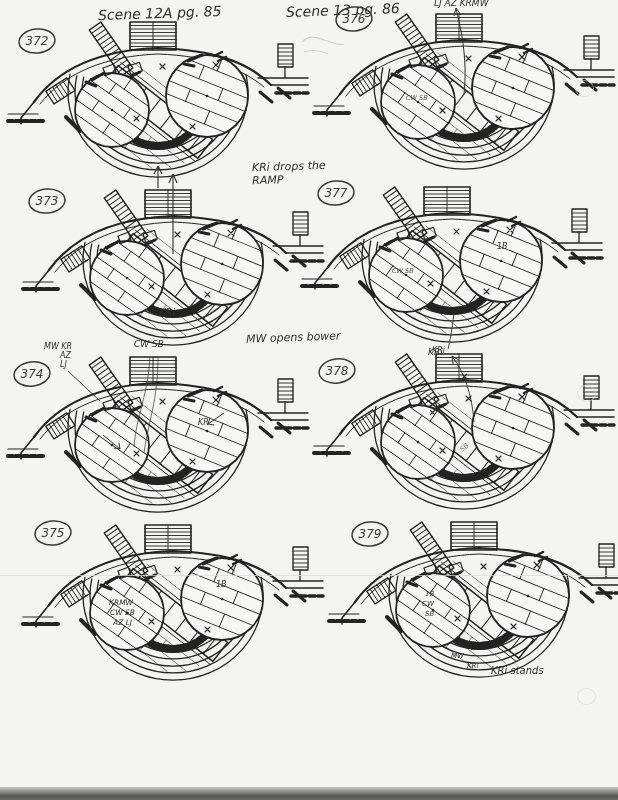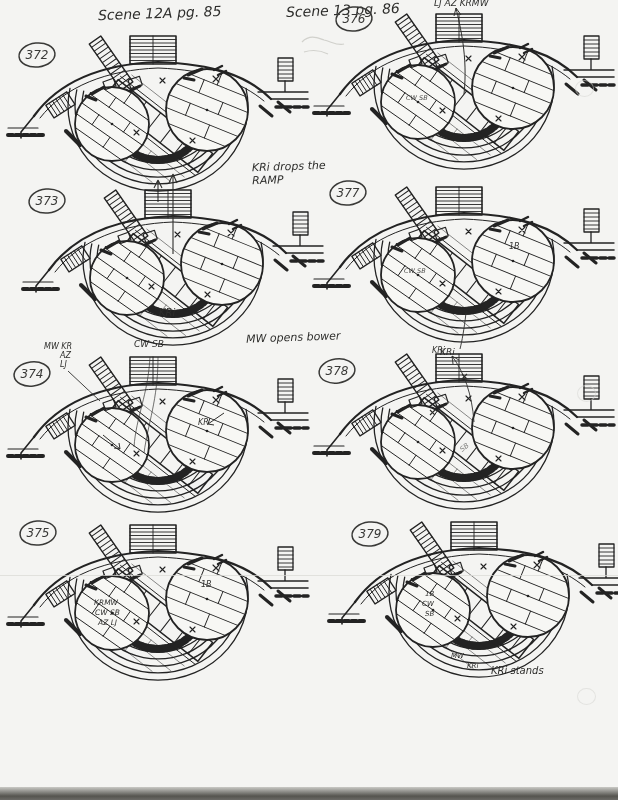--- a/index.html
+++ b/index.html
@@ -105,21 +105,21 @@
     </g>
   </defs>
 </svg>
 
 <div class="scene-header" style="left:98px;top:5px">Scene 12A pg. 85</div>
 <div class="scene-header" style="left:286px;top:2px">Scene 13 pg. 86</div>
 
 <div class="note" style="left:252px;top:160px"><span>KRi drops the</span><br><span>RAMP</span></div>
 <div class="note" style="left:246px;top:331px">MW opens bower</div>
 
-<div class="panel" style="left:8px;top:34px">
+<div class="panel" style="left:8px;top:20px">
   <svg width="300" height="172">
     <use href="#stage-proto"></use>
     <g>
       <ellipse cx="29" cy="21" rx="18" ry="12" fill="none" stroke="#3a3a38" stroke-width="1.5" transform="rotate(-6 29 21)"></ellipse>
       <text class="badge-num" x="29" y="25" text-anchor="middle">372</text>
     </g>
     <path d="M150,168 l0,-22 m0,0 l-4,8 m4,-8 l4,8" stroke="#2e2e2c" stroke-width="1.1" fill="none"></path>
   </svg>
 </div>
 
@@ -146,21 +146,21 @@
     <text class="hand" x="52" y="3" font-size="8">AZ</text>
     <text class="hand" x="52" y="12" font-size="8">LJ</text>
     <path d="M60,16 L92,46" stroke="#2e2e2c" stroke-width="0.9" fill="none"></path>
     <text class="hand" x="126" y="-8" font-size="9">CW SB</text>
     <path d="M142,2 C 140,40 128,62 126,92 M150,2 C 150,45 140,68 136,98" stroke="#2e2e2c" stroke-width="0.9" fill="none" opacity="0.75"></path>
     <text class="hand" x="190" y="70" font-size="8">KR</text>
     <path d="M95,80 L112,94 m-6,-1 l6,1 l-1,-6 M216,58 L200,69 m6,1 l-6,-1 l2,-6" stroke="#2e2e2c" stroke-width="1" fill="none"></path>
   </svg>
 </div>
 
-<div class="panel" style="left:8px;top:523px">
+<div class="panel" style="left:23px;top:523px">
   <svg width="300" height="172">
     <use href="#stage-proto"></use>
     <g>
       <ellipse cx="30" cy="10" rx="18" ry="12" fill="none" stroke="#3a3a38" stroke-width="1.5" transform="rotate(-5 30 10)"></ellipse>
       <text class="badge-num" x="30" y="14" text-anchor="middle">375</text>
     </g>
     <text class="hand" x="86" y="82" font-size="7.5">KRMW</text>
     <text class="hand" x="87" y="92" font-size="7.5">CW SB</text>
     <text class="hand" x="90" y="102" font-size="7.5">AZ LJ</text>
     <text class="hand" x="193" y="64" font-size="8">1B</text>
@@ -174,21 +174,21 @@
       <ellipse cx="40" cy="7" rx="18" ry="12" fill="none" stroke="#3a3a38" stroke-width="1.5" transform="rotate(-6 40 7)"></ellipse>
       <text class="badge-num" x="40" y="11" text-anchor="middle">376</text>
     </g>
     <text class="hand" x="120" y="-6" font-size="9">LJ AZ KRMW</text>
     <path d="M150,82 C 154,44 146,14 142,-4 m0,0 l-2,8 m2,-8 l5,7" stroke="#2e2e2c" stroke-width="1" fill="none"></path>
     <text class="hand" x="92" y="88" font-size="6.5" opacity="0.85">CW SB</text>
     <path d="M-12,30 c 8,-8 16,-4 22,-2 c 8,2 14,6 20,4 M-10,40 c 10,-3 18,-1 24,2" stroke="#b9b9b3" stroke-width="1.2" fill="none" opacity="0.6"></path>
   </svg>
 </div>
 
-<div class="panel" style="left:314px;top:185px">
+<div class="panel" style="left:302px;top:185px">
   <svg width="300" height="172">
     <use href="#stage-proto"></use>
     <g>
       <ellipse cx="34" cy="8" rx="18" ry="12" fill="none" stroke="#3a3a38" stroke-width="1.5" transform="rotate(-6 34 8)"></ellipse>
       <text class="badge-num" x="34" y="12" text-anchor="middle">377</text>
     </g>
     <text class="hand" x="195" y="64" font-size="8">1B</text>
     <text class="hand" x="90" y="88" font-size="6.5" opacity="0.85">CW SB</text>
     <path d="M152,128 C 150,145 148,156 146,164" stroke="#2e2e2c" stroke-width="0.9" fill="none"></path>
     <text class="hand" x="126" y="170" font-size="9">KRi</text>

